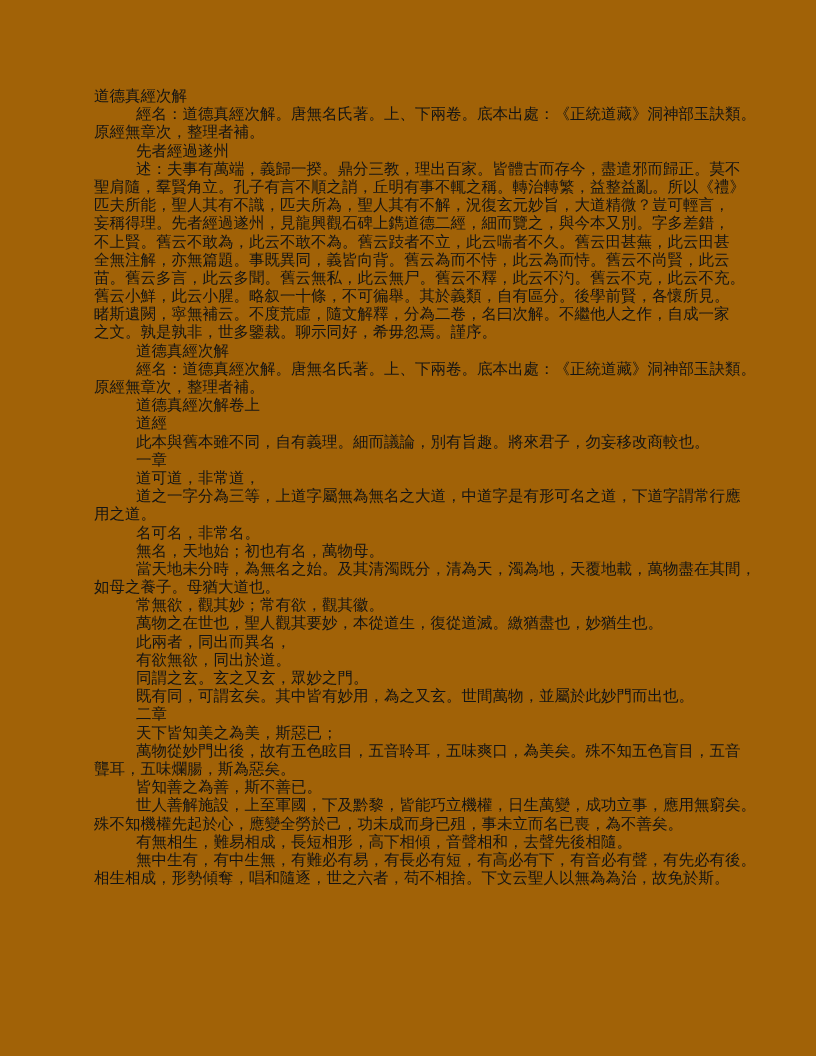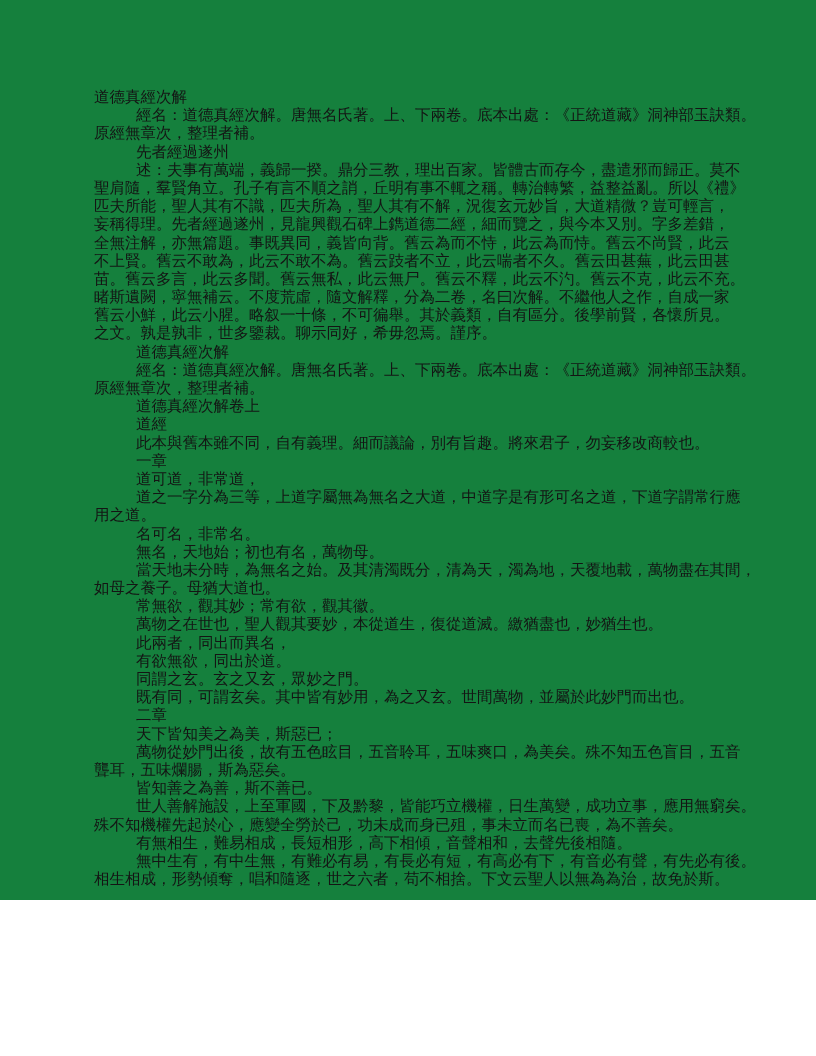--- a/index.html
+++ b/index.html
@@ -3,24 +3,24 @@
 <meta charset="utf-8">
 <style>
   html, body {
     margin: 0;
     padding: 0;
     background: #ffffff;
   }
   .page {
     position: relative;
     width: 816px;
-    height: 900px;
-    background: #15803d;
+    height: 1056px;
+    background: #a16207;
     overflow: hidden;
-    font-family: Liberation Serif, serif;
+    font-family: Liberation Mono, monospace;
   }
   .content {
     position: absolute;
     left: 94px;
     top: 88px;
     width: 648px;
     color: #141414;
   }
   .line {
     font-size: 15.5px;
@@ -41,25 +41,25 @@
   <div class="content">
 
   <div class="line">道德真經次解</div>
       <div class="line indent">經名：道德真經次解。唐無名氏著。上、下兩卷。底本出處：《正統道藏》洞神部玉訣類。</div>
       <div class="line">原經無章次，整理者補。</div>
       <div class="line indent">先者經過遂州</div>
       <div class="line indent">述：夫事有萬端，義歸一揆。鼎分三教，理出百家。皆體古而存今，盡遣邪而歸正。莫不</div>
       <div class="line">聖肩隨，羣賢角立。孔子有言不順之誚，丘明有事不輒之稱。轉治轉繁，益整益亂。所以《禮》</div>
       <div class="line">匹夫所能，聖人其有不識，匹夫所為，聖人其有不解，況復玄元妙旨，大道精微？豈可輕言，</div>
       <div class="line">妄稱得理。先者經過遂州，見龍興觀石碑上鐫道德二經，細而覽之，與今本又別。字多差錯，</div>
+      <div class="line">不上賢。舊云不敢為，此云不敢不為。舊云跂者不立，此云喘者不久。舊云田甚蕪，此云田甚</div>
       <div class="line">全無注解，亦無篇題。事既異同，義皆向背。舊云為而不恃，此云為而恃。舊云不尚賢，此云</div>
-      <div class="line">不上賢。舊云不敢為，此云不敢不為。舊云跂者不立，此云喘者不久。舊云田甚蕪，此云田甚</div>
       <div class="line">苗。舊云多言，此云多聞。舊云無私，此云無尸。舊云不釋，此云不汋。舊云不克，此云不充。</div>
+      <div class="line">舊云小鮮，此云小腥。略叙一十條，不可徧舉。其於義類，自有區分。後學前賢，各懷所見。</div>
       <div class="line">睹斯遺闕，寧無補云。不度荒虛，隨文解釋，分為二卷，名曰次解。不繼他人之作，自成一家</div>
-      <div class="line">舊云小鮮，此云小腥。略叙一十條，不可徧舉。其於義類，自有區分。後學前賢，各懷所見。</div>
       <div class="line">之文。孰是孰非，世多鑒裁。聊示同好，希毋忽焉。謹序。</div>
       <div class="line indent">道德真經次解</div>
       <div class="line indent">經名：道德真經次解。唐無名氏著。上、下兩卷。底本出處：《正統道藏》洞神部玉訣類。</div>
       <div class="line">原經無章次，整理者補。</div>
       <div class="line indent">道德真經次解卷上</div>
       <div class="line indent">道經</div>
       <div class="line indent">此本與舊本雖不同，自有義理。細而議論，別有旨趣。將來君子，勿妄移改商較也。</div>
       <div class="line indent">一章</div>
       <div class="line indent">道可道，非常道，</div>
       <div class="line indent">道之一字分為三等，上道字屬無為無名之大道，中道字是有形可名之道，下道字謂常行應</div>

